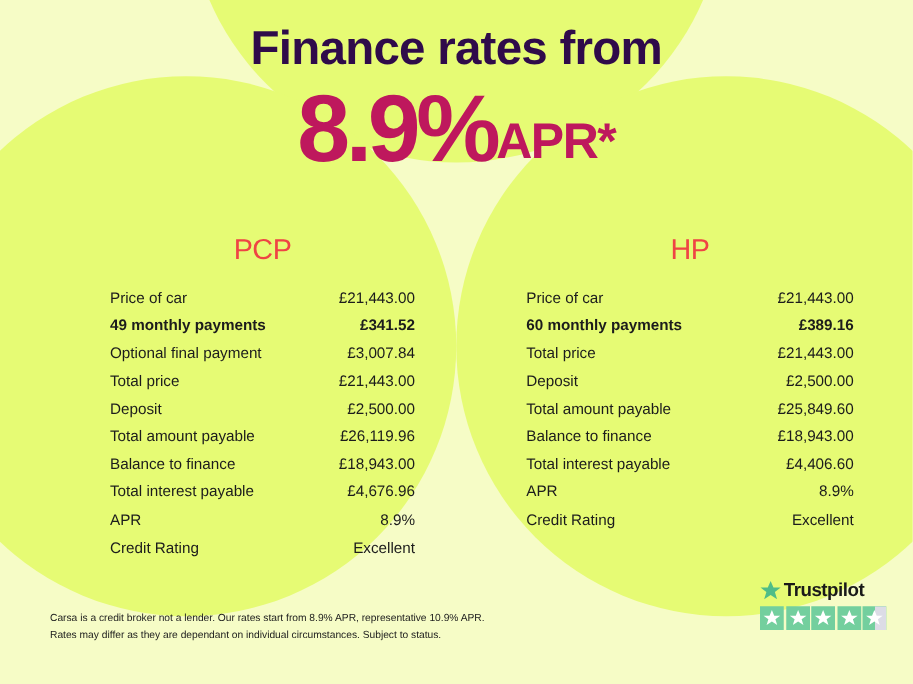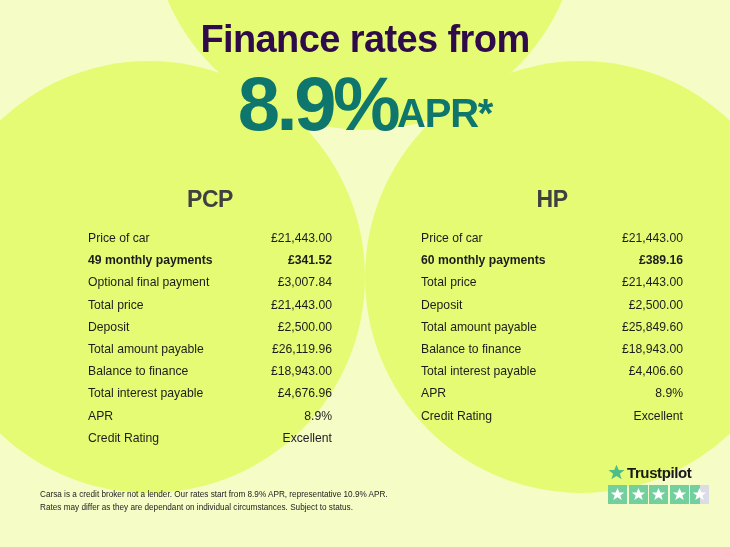--- a/index.html
+++ b/index.html
@@ -60,21 +60,21 @@
     padding-top: 18px;
     color: #2f0b4a;
     font-size: 38px;
     font-weight: bold;
     letter-spacing: -0.6px;
     line-height: 1.15;
   }
   .apr-line {
     margin: 0;
     padding-top: 4px;
-    color: #0f766e;
+    color: #be185d;
     line-height: 1;
     white-space: nowrap;
   }
   .apr-big {
     font-size: 76px;
     font-weight: bold;
     letter-spacing: -3.5px;
   }
   .apr-small {
     font-size: 40px;
@@ -95,23 +95,23 @@
   }
   .plan {
     width: 365px;
     box-sizing: border-box;
   }
   .plan-pcp { padding-left: 88px; padding-right: 33px; }
   .plan-hp  { padding-left: 56px; padding-right: 47px; }
 
   .plan-title {
     margin: 0 0 14px 0;
-    color: #404040;
+    color: #ef4444;
     font-size: 23px;
-    font-weight: bold;
+    font-weight: normal;
     text-align: center;
     letter-spacing: -0.4px;
   }
   .plan-pcp .plan-title { padding-right: 0px; }
   .plan-hp  .plan-title { padding-right: 0px; }
 
   .rows { display: block; }
   .row {
     display: flex;
     justify-content: space-between;

